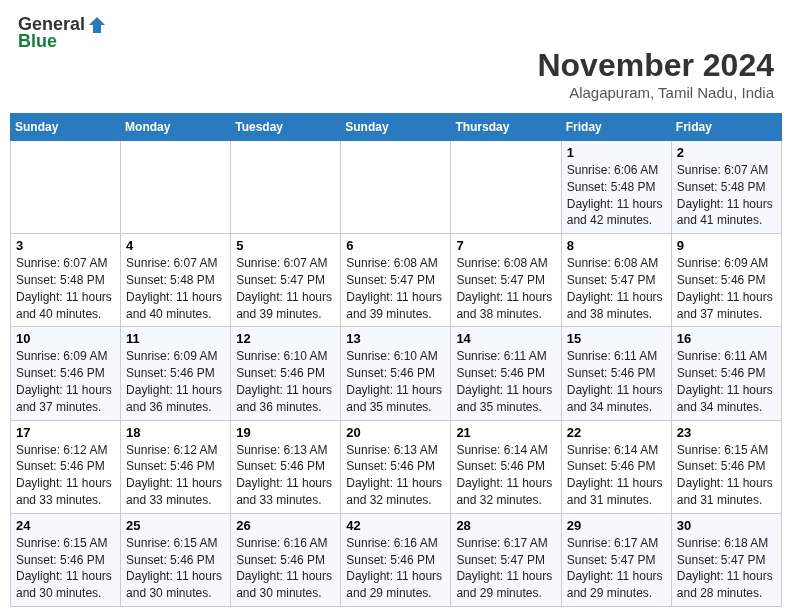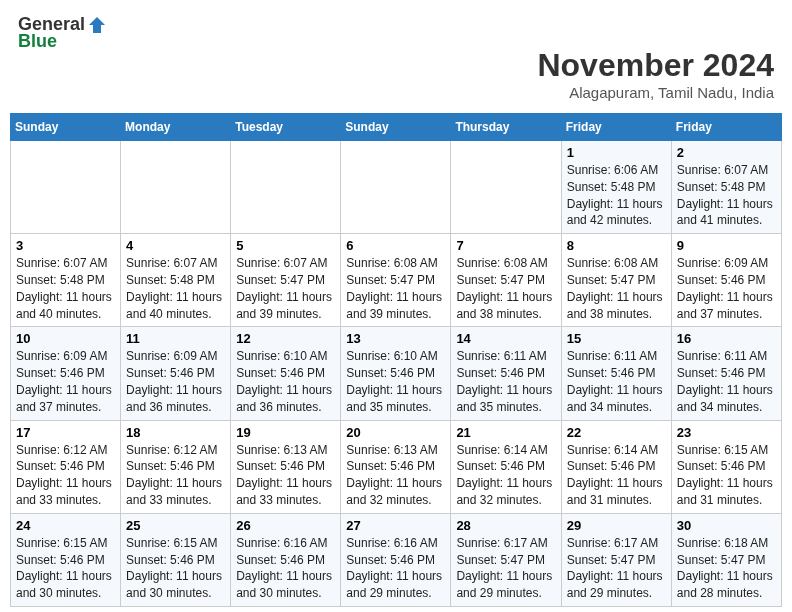--- a/index.html
+++ b/index.html
@@ -221,21 +221,21 @@
         </td>
         <td>
           <span class="day-number">25</span>
           <div class="day-info">Sunrise: 6:15 AM<br>Sunset: 5:46 PM<br>Daylight: 11 hours<br>and 30 minutes.</div>
         </td>
         <td>
           <span class="day-number">26</span>
           <div class="day-info">Sunrise: 6:16 AM<br>Sunset: 5:46 PM<br>Daylight: 11 hours<br>and 30 minutes.</div>
         </td>
         <td>
-          <span class="day-number">27</span>
+          <span class="day-number">42</span>
           <div class="day-info">Sunrise: 6:16 AM<br>Sunset: 5:46 PM<br>Daylight: 11 hours<br>and 29 minutes.</div>
         </td>
         <td>
           <span class="day-number">28</span>
           <div class="day-info">Sunrise: 6:17 AM<br>Sunset: 5:47 PM<br>Daylight: 11 hours<br>and 29 minutes.</div>
         </td>
         <td>
           <span class="day-number">29</span>
           <div class="day-info">Sunrise: 6:17 AM<br>Sunset: 5:47 PM<br>Daylight: 11 hours<br>and 29 minutes.</div>
         </td>

